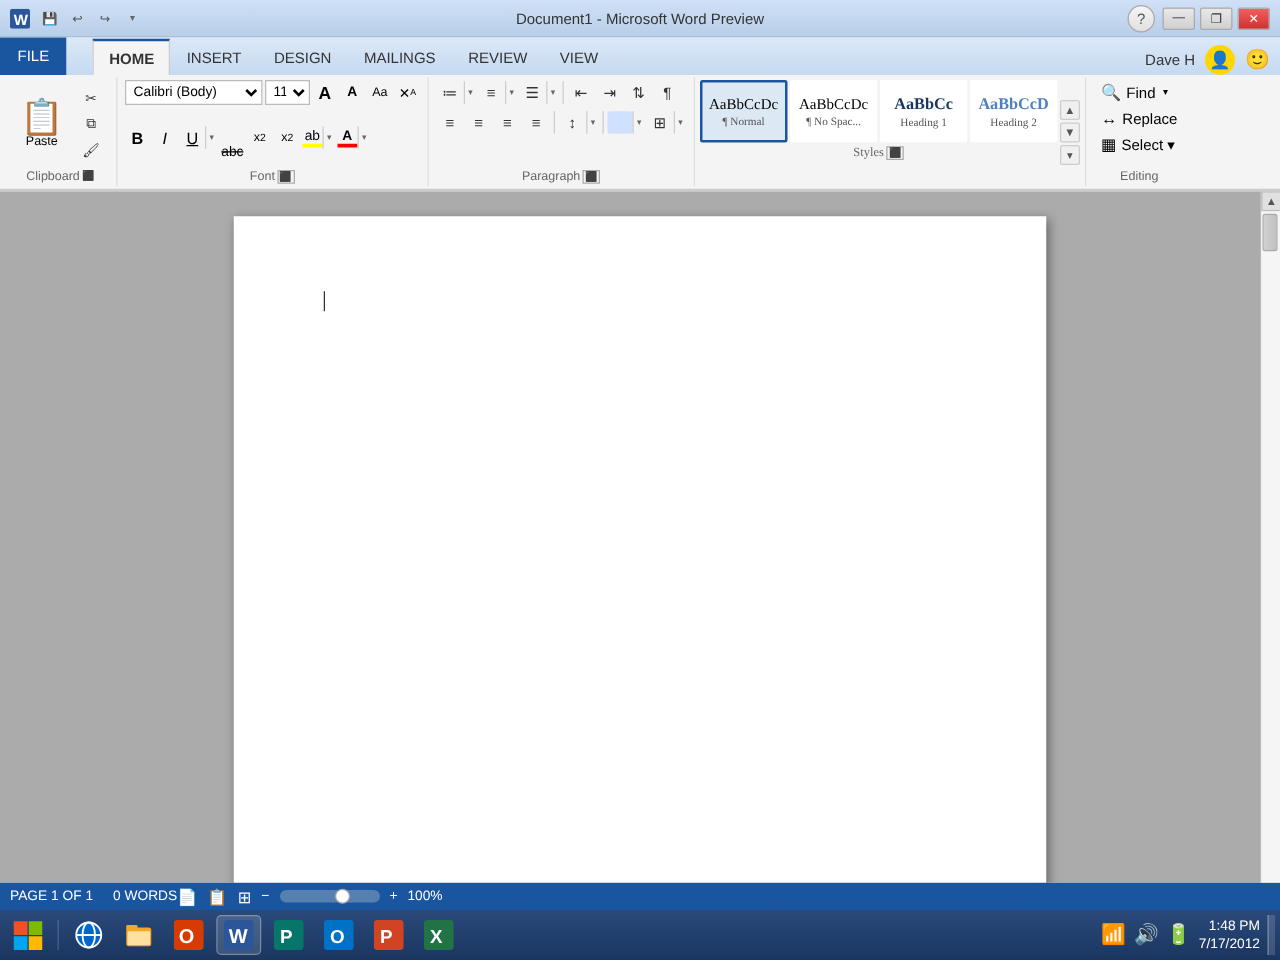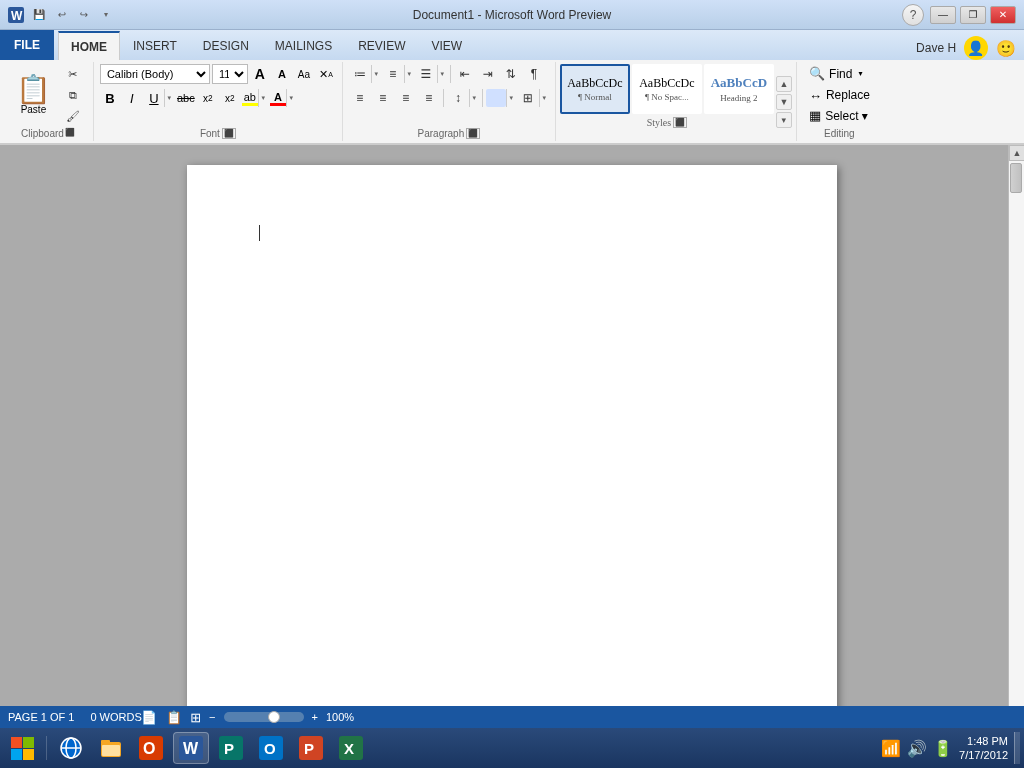--- a/index.html
+++ b/index.html
@@ -35,26 +35,26 @@
       display: flex;
       align-items: flex-end;
       height: 30px;
       background: linear-gradient(to bottom, #dce9f8, #c5d9f0);
     }
     .file-btn {
       background: #1a56a0;
       color: white;
       padding: 4px 14px;
       font-size: 12px;
-      font-weight: bold;
+      font-weight: normal;
       height: 100%;
       display: flex; align-items: center;
       cursor: pointer;
       border: none;
-      margin-right: 4px;
+      margin-right: 21px;
     }
     .ribbon-tab {
       padding: 4px 12px;
       font-size: 12px;
       cursor: pointer;
       height: 100%;
       display: flex; align-items: center;
       color: #333;
       border-top: 1px solid transparent;
       border-left: 1px solid transparent;
@@ -411,21 +411,21 @@
           <div class="font-btn" style="font-size:10px;">Aa</div>
           <div class="font-btn" style="font-size:11px;">✕<sub style="font-size:7px;">A</sub></div>
         </div>
         <div class="font-row">
           <div class="font-btn bold" style="font-weight:bold;font-size:13px;">B</div>
           <div class="font-btn italic" style="font-style:italic;font-size:13px;">I</div>
           <div class="combo-btn">
             <div class="font-btn underline" style="text-decoration:underline;font-size:13px;">U</div>
             <div class="combo-drop">▾</div>
           </div>
-          <div class="font-btn strikethrough" style="text-decoration:line-through;font-size:11px;">abc</div>
+          <div class="font-btn strikethrough" style="text-decoration:line-through;font-size:11px;margin-top:24px;">abc</div>
           <div class="font-btn" style="font-size:10px;">x<sub>2</sub></div>
           <div class="font-btn" style="font-size:10px;">x<sup>2</sup></div>
           <div class="combo-btn">
             <div class="color-btn-wrapper">
               <span style="font-size:11px;">ab</span>
               <div class="color-bar" style="background:#ffff00;"></div>
             </div>
             <div class="combo-drop">▾</div>
           </div>
           <div class="combo-btn">
@@ -498,20 +498,24 @@
           <div class="style-item active">
             <div class="style-preview" style="font-size:12px;">AaBbCcDc</div>
             <div class="style-name">¶ Normal</div>
           </div>
 
           <div class="style-item">
             <div class="style-preview" style="font-size:12px;">AaBbCcDc</div>
             <div class="style-name">¶ No Spac...</div>
           </div>
 
+          <div class="style-item">
+            <div class="style-preview" style="font-size:13px;font-weight:bold;color:#17375e;">AaBbCc</div>
+            <div class="style-name">Heading 1</div>
+          </div>
 
           <div class="style-item">
             <div class="style-preview" style="font-size:13px;font-weight:bold;color:#4f81bd;">AaBbCcD</div>
             <div class="style-name">Heading 2</div>
           </div>
         </div>
         <div class="styles-label">
           <span>Styles</span>
           <span style="font-size:8px;border:1px solid #aaa;padding:0 1px;">⬛</span>
         </div>

